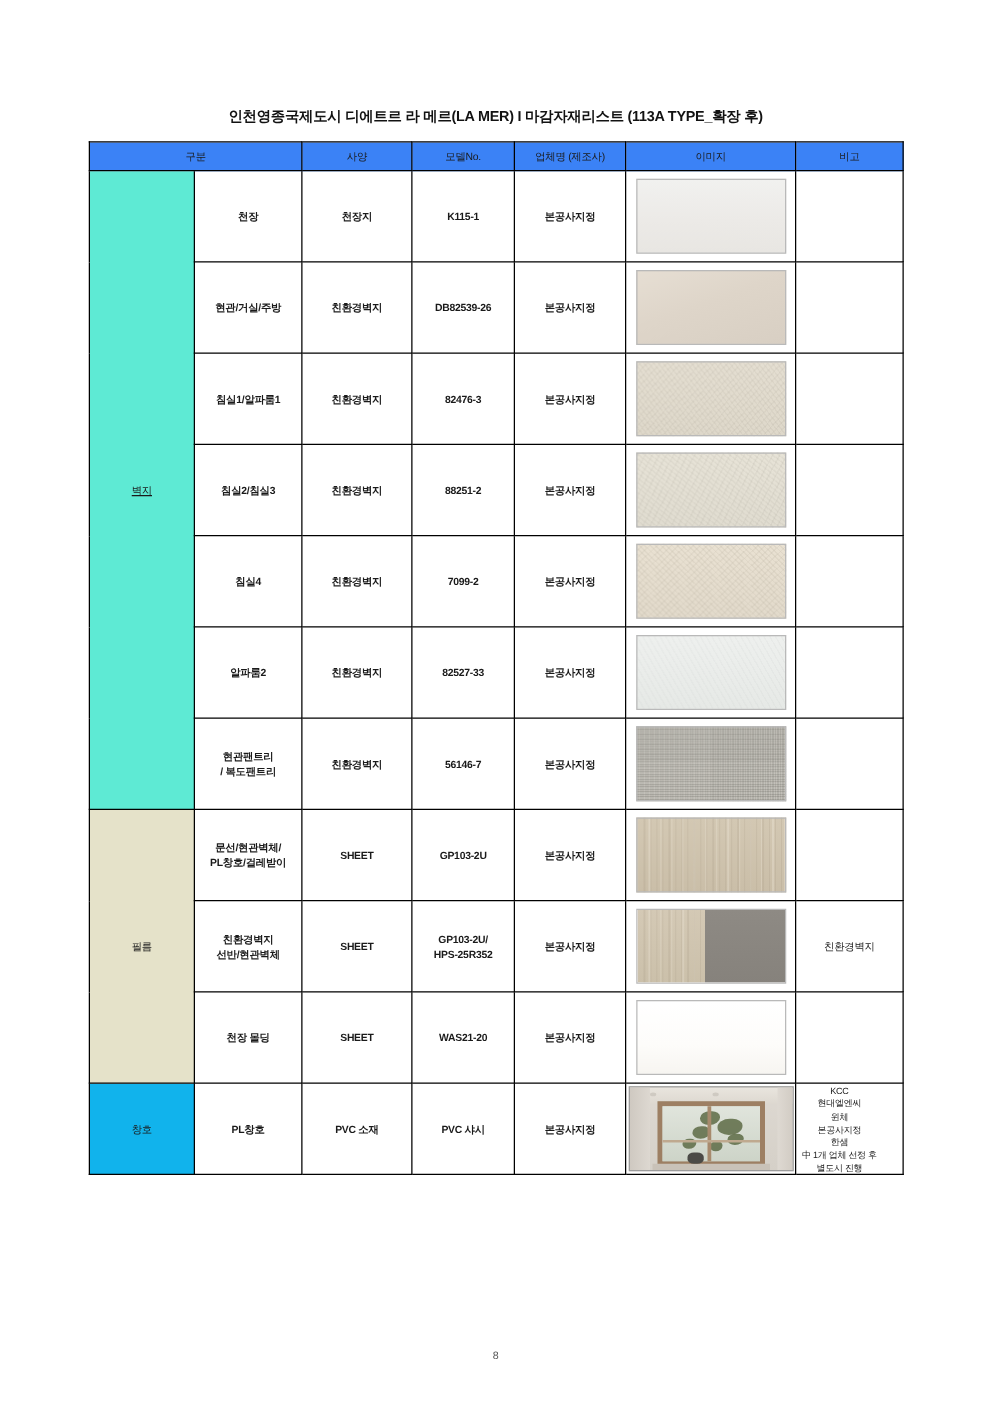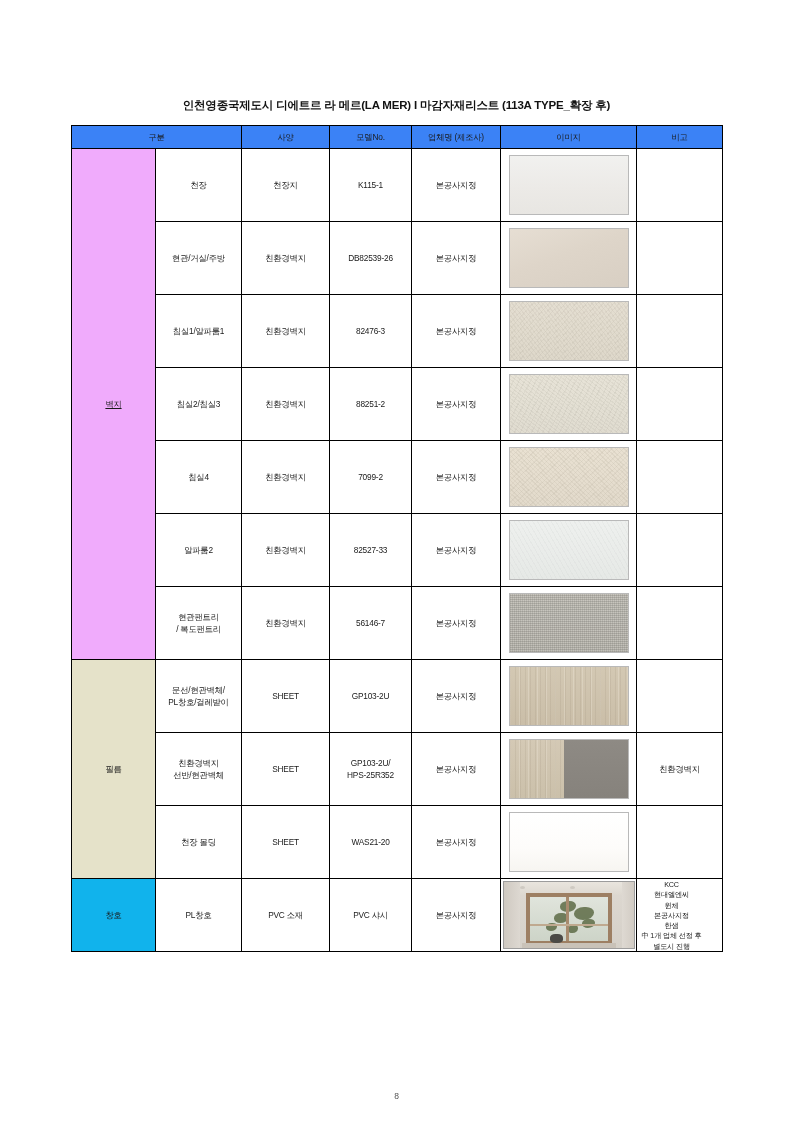--- a/index.html
+++ b/index.html
@@ -13,21 +13,20 @@
     font-family: "Liberation Sans", "DejaVu Sans", sans-serif;
     color: #1a1a1a;
     position: relative;
     overflow: hidden;
   }
 
   .page {
     position: absolute;
     inset: 0;
     background: #ffffff;
-    margin-top: 12px;
   }
 
   .doc-title {
     position: absolute;
     left: 0;
     right: 0;
     top: 86px;
     text-align: center;
     font-size: 11.5px;
     font-weight: bold;
@@ -71,27 +70,28 @@
   thead th {
     height: 22px;
     font-weight: bold;
     font-size: 9px;
     background: #3b82f6;
   }
 
   tbody tr { height: 73px; }
   tbody td.loc, tbody td.spec, tbody td.model, tbody td.maker {
     line-height: 1.45;
+    font-weight: bold;
   }
 
   td.cat {
     font-weight: bold;
     font-size: 8.6px;
   }
-  td.cat.wallpaper { background: #f0abfc; text-decoration: underline; }
+  td.cat.wallpaper { background: #5eead4; text-decoration: underline; }
   td.cat.film      { background: #e5e2c9; text-align: center; }
   td.cat.window    { background: #11b3ec; }
 
   td.note {
     font-size: 7.6px;
     line-height: 1.5;
   }
   td.note.dense {
     position: relative;
     overflow: hidden;

